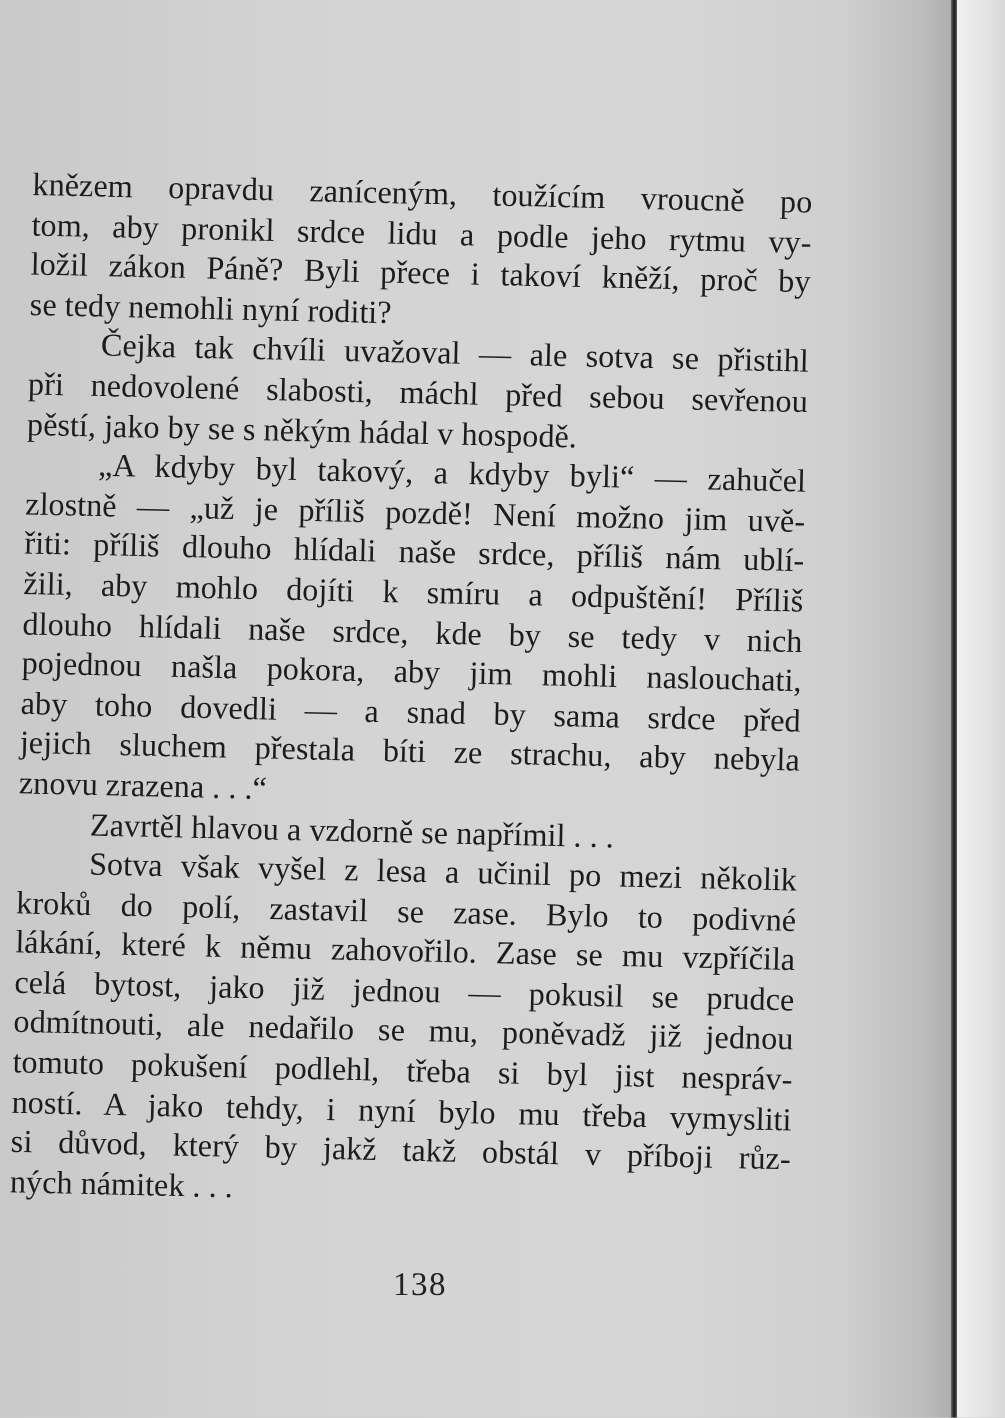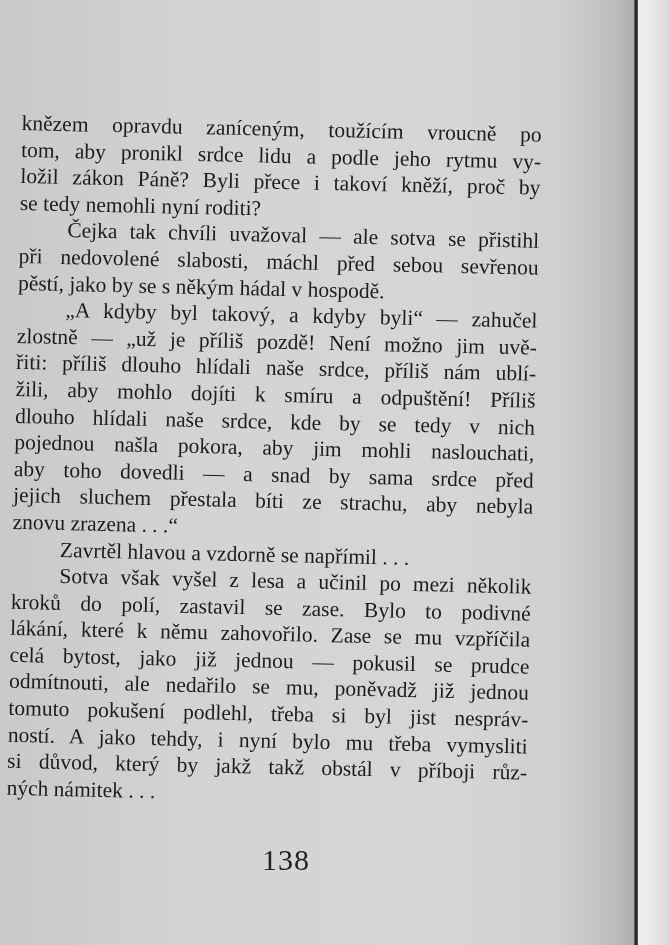--- a/index.html
+++ b/index.html
@@ -25,21 +25,21 @@
     position: absolute; left: 22px; top: 110px; width: 520px;
     font-size: 21.5px; line-height: 26.6px; color: #1c1c1c;
     text-align: justify;
     transform: rotate(1.3deg); transform-origin: left top;
   }
   .text p { margin: 0; text-align: justify; text-align-last: justify; }
   .text p.last { text-align-last: left; }
   .text p.indent { text-indent: 48px; }
   .page-number {
     position: absolute; left: 262px; top: 843px;
-    font-size: 30px; color: #222; letter-spacing: 1px;
+    font-size: 22px; color: #222; letter-spacing: 1px;
   }
 </style>
 </head>
 <body>
 
 <div class="page">
   <div class="text">
     <p>knězem opravdu zaníceným, toužícím vroucně po</p>
     <p>tom, aby pronikl srdce lidu a podle jeho rytmu vy-</p>
     <p>ložil zákon Páně? Byli přece i takoví kněží, proč by</p>

